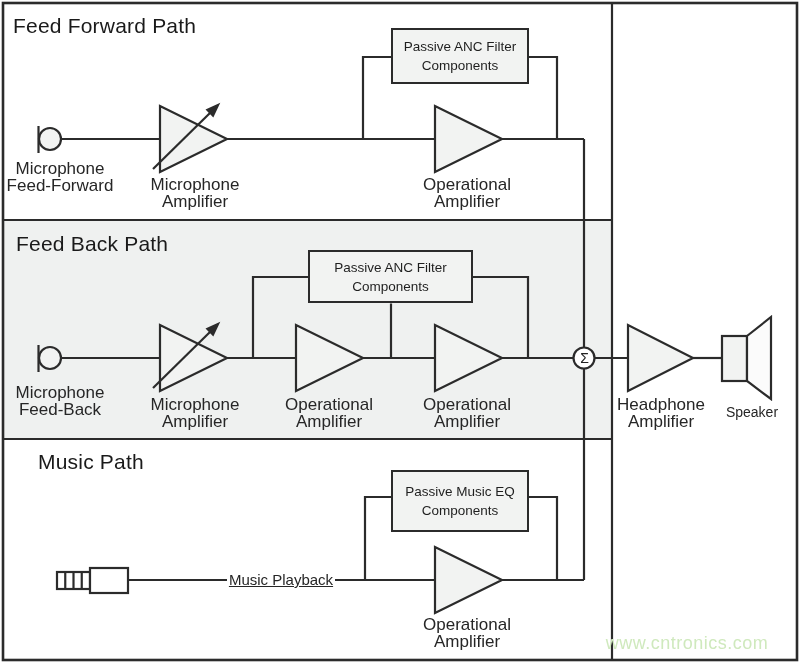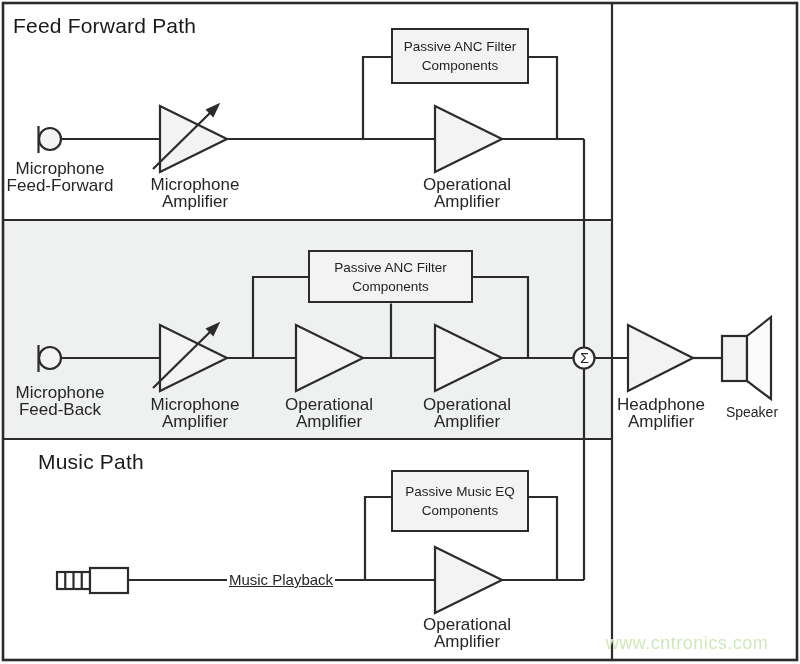--- a/index.html
+++ b/index.html
@@ -114,20 +114,21 @@
       <line x1="693" y1="358" x2="722" y2="358"></line>
       <g>
         <rect x="722" y="336" width="25" height="45" fill="#f2f3f2"></rect>
         <polygon points="747,336 771,317 771,399 747,381" fill="#fbfbfb"></polygon>
       </g>
       <circle cx="584" cy="358" r="10.5" fill="#ffffff"></circle>
     </g>
   </svg>
 
   <div class="title" style="left:13px;top:14px">Feed Forward Path</div>
+  <div class="title" style="left:16px;top:232px">Feed Back Path</div>
   <div class="title" style="left:38px;top:450px">Music Path</div>
 
   <div class="component-box" style="left:391px;top:28px;width:138px;height:56px">
     <span>Passive ANC Filter</span>
     <span>Components</span>
   </div>
   <div class="component-box" style="left:308px;top:250px;width:165px;height:53px">
     <span>Passive ANC Filter</span>
     <span>Components</span>
   </div>

